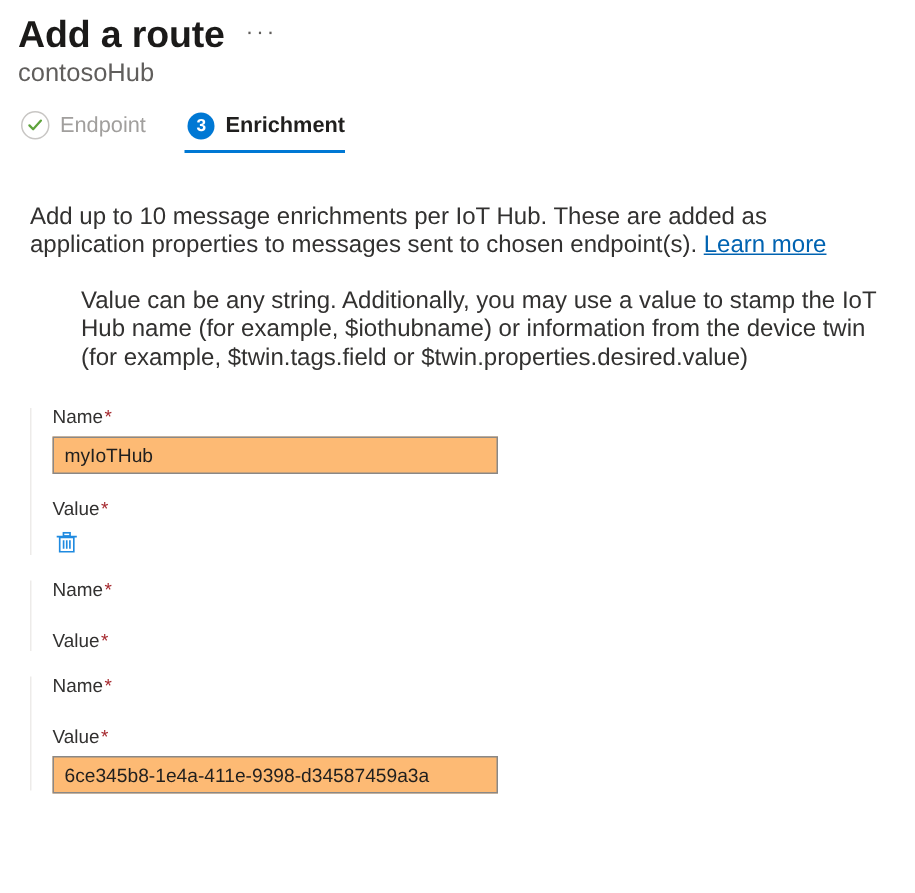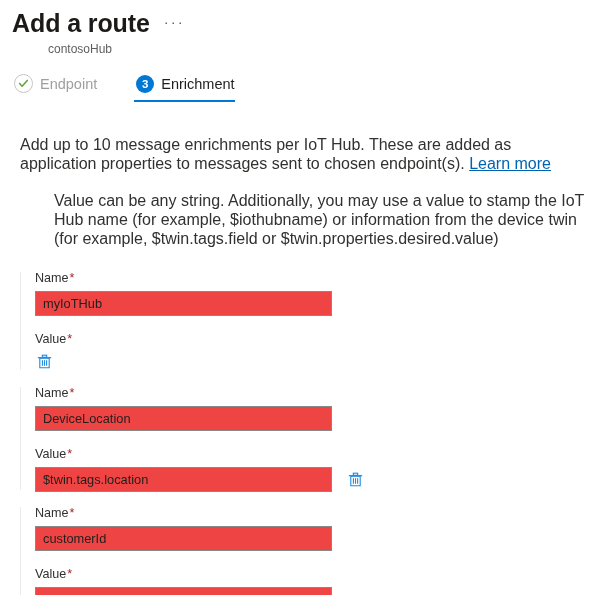--- a/index.html
+++ b/index.html
@@ -43,52 +43,51 @@
   .ellipsis-btn {
     margin-top: 9px;
     font-size: 15px;
     line-height: 10px;
     color: #605e5c;
     letter-spacing: 2px;
     cursor: pointer;
     user-select: none;
   }
   .subtitle {
-    font-size: 12px;
+    font-size: 17px;
     color: #605e5c;
     margin-top: 3px;
     line-height: 16px;
-    margin-left: 36px;
   }
 
   
   .tabs {
     display: flex;
     align-items: flex-end;
     margin-top: 14px;
     padding-left: 12px;
-    gap: 11px;
+    gap: 0;
   }
   .tab {
     display: flex;
     align-items: center;
     gap: 7px;
     padding: 3px 12px 9px 2px;
     margin-right: 14px;
     position: relative;
     cursor: pointer;
   }
   .tab-label {
     font-size: 14.5px;
     line-height: 18px;
     color: #a19f9d;
   }
   .tab.active .tab-label {
     color: #201f1e;
-    font-weight: 400;
+    font-weight: 700;
   }
   .tab.active::after {
     content: "";
     position: absolute;
     left: 0;
     right: 12px;
     bottom: 0;
     height: 2.5px;
     background: #0078d4;
   }
@@ -165,21 +164,21 @@
   .field-row {
     display: flex;
     align-items: center;
     gap: 14px;
   }
   .text-input {
     width: 297px;
     height: 25px;
     box-sizing: border-box;
     border: 1px solid #8a8886;
-    background: #ef4444;
+    background: #fdba74;
     font-family: "Liberation Sans", sans-serif;
     font-size: 12.8px;
     color: #201f1e;
     padding: 0 7px;
     border-radius: 0;
     outline: none;
   }
   .spacer-20 { height: 13px; }
   .delete-btn {
     width: 18px;
@@ -261,52 +260,33 @@
             </span>
           </div>
         </div>
       </div>
 
       <div class="group">
         <div class="field">
           <div class="field-label">
             <span>Name</span><span class="req">*</span>
           </div>
-          <div class="field-row">
-            <input class="text-input" type="text" value="DeviceLocation" style="">
-          </div>
         </div>
         <div class="spacer-20"></div>
         <div class="field">
           <div class="field-label">
             <span>Value</span><span class="req">*</span>
           </div>
-          <div class="field-row">
-            <input class="text-input" type="text" value="$twin.tags.location" style="">
-            <span class="delete-btn">
-              <svg width="15" height="16" viewBox="0 0 15 16">
-                <rect x="5.3" y="1.2" width="4.4" height="2.1" fill="none" stroke="#1f8ae0" stroke-width="1.1"></rect>
-                <line x1="0.8" y1="3.7" x2="14.2" y2="3.7" stroke="#1f8ae0" stroke-width="1.2"></line>
-                <path d="M2.8 4.2 h9.4 v9.6 h-9.4 z" fill="none" stroke="#1f8ae0" stroke-width="1.1"></path>
-                <line x1="5.4" y1="6.2" x2="5.4" y2="11.8" stroke="#1f8ae0" stroke-width="1.1"></line>
-                <line x1="7.5" y1="6.2" x2="7.5" y2="11.8" stroke="#1f8ae0" stroke-width="1.1"></line>
-                <line x1="9.6" y1="6.2" x2="9.6" y2="11.8" stroke="#1f8ae0" stroke-width="1.1"></line>
-              </svg>
-            </span>
-          </div>
         </div>
       </div>
 
       <div class="group">
         <div class="field">
           <div class="field-label">
             <span>Name</span><span class="req">*</span>
-          </div>
-          <div class="field-row">
-            <input class="text-input" type="text" value="customerId" style="">
           </div>
         </div>
         <div class="spacer-20"></div>
         <div class="field">
           <div class="field-label">
             <span>Value</span><span class="req">*</span>
           </div>
           <div class="field-row">
             <input class="text-input" type="text" value="6ce345b8-1e4a-411e-9398-d34587459a3a" style="">
             <span class="delete-btn">

